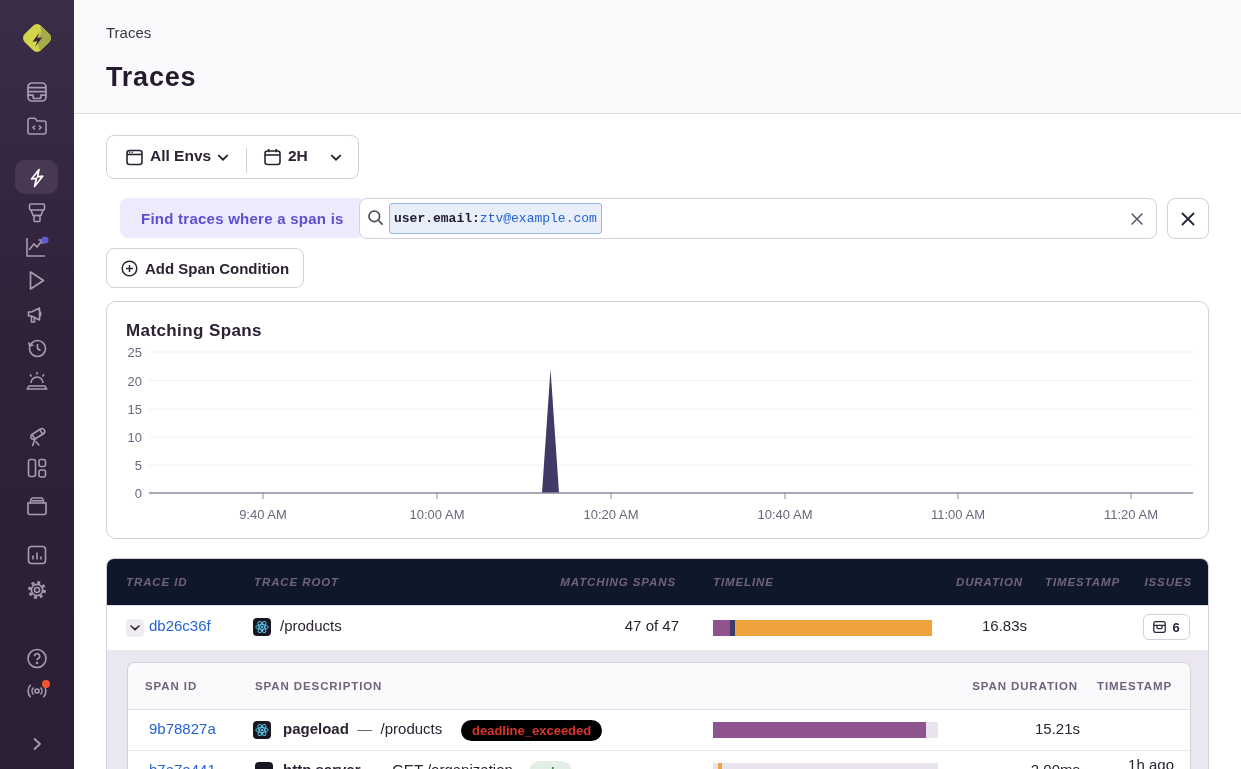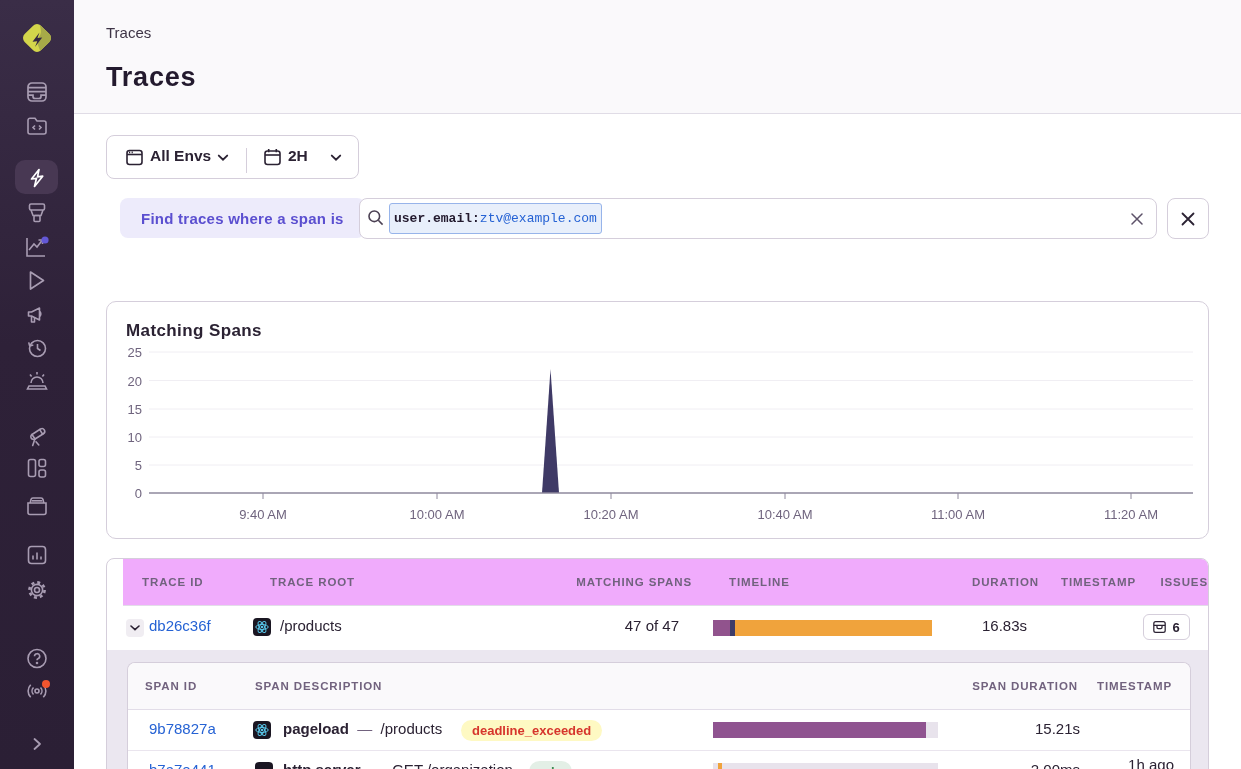--- a/index.html
+++ b/index.html
@@ -49,22 +49,22 @@
 
   
   #chart { position:absolute; left:32px; top:186px; width:1103px; height:238px;
     border:1px solid #d5cedb; border-radius:10px; background:#fff;}
   #ctitle { position:absolute; left:19px; top:19px; font-size:17px; font-weight:700; color:#2b2233; letter-spacing:0.4px;}
 
   
   #tbl { position:absolute; left:32px; top:443px; width:1103px; height:240px;
     border:1px solid #d5cedb; border-radius:8px 8px 0 0; background:#fff; overflow:hidden;}
   .th { position:absolute; font-size:11.5px; font-weight:700; color:#71627e; letter-spacing:0.9px;}
-  #thead { position:absolute; left:16px; top:0; width:100%; height:47px; background:#f0abfc;
-    border-bottom:1px solid #e2dde8;}
+  #thead { position:absolute; left:0; top:0; width:100%; height:47px; background:#0f172a;
+    border-bottom:1px solid #e2dde8;font-style:italic;}
   #row1 { position:absolute; left:0; top:47px; width:100%; height:44px; background:#fff;}
   .link { color:#2562d4; font-size:15px; }
   .cell { position:absolute; font-size:15px; color:#2b2233; }
   #nest { position:absolute; left:0; top:91px; width:100%; height:149px; background:#ebe7f0; }
   #itbl { position:absolute; left:20px; top:12px; width:1064px; height:137px;
     background:#fff; border:1px solid #d5cedb; border-bottom:none; border-radius:8px 8px 0 0; overflow:hidden;}
   #ithead { position:absolute; left:0; top:0; width:100%; height:47px; background:#faf9fb;
     border-bottom:1px solid #e2dde8;}
   .dotted { text-decoration:underline dotted; text-underline-offset:3px; text-decoration-color:#857d90;margin-top:36px; }
   .badge { display:inline-block; border-radius:20px; font-size:13px; line-height:14px; font-weight:700; }
@@ -210,20 +210,27 @@
     <svg id="clearx" width="12" height="12" viewBox="0 0 12 12" fill="none" stroke="#5d5269" stroke-width="1.5" stroke-linecap="round">
         <path d="M1 1 L11 11 M11 1 L1 11"></path>
       </svg>
   </div>
   <div id="bigx">
     <svg width="16" height="16" viewBox="0 0 16 16" fill="none" stroke="#2b2233" stroke-width="1.8" stroke-linecap="round">
         <path d="M2.5 2.5 L13.5 13.5 M13.5 2.5 L2.5 13.5"></path>
       </svg>
   </div>
 
+  <div id="addspan">
+    <svg width="17" height="17" viewBox="0 0 17 17" fill="none" stroke="#2b2233" stroke-width="1.5">
+      <circle cx="8.5" cy="8.5" r="7.3"></circle>
+        <path d="M8.5 5 v7 M5 8.5 h7"></path>
+    </svg>
+    Add Span Condition
+  </div>
 
   <div id="chart">
     <div id="ctitle">Matching Spans</div>
     <svg style="position:absolute;left:0;top:40px" width="1101" height="190" viewBox="0 0 1101 190">
 
       <g stroke="#f0eef3" stroke-width="1">
         <line x1="42" y1="10" x2="1086" y2="10"></line>
         <line x1="42" y1="38.5" x2="1086" y2="38.5"></line>
         <line x1="42" y1="67" x2="1086" y2="67"></line>
         <line x1="42" y1="95" x2="1086" y2="95"></line>
@@ -316,21 +323,21 @@
           <svg class="abs" style="left:125px; top:11px;" width="18" height="18" viewBox="0 0 18 18">
             <rect width="18" height="18" rx="4" fill="#1a1622"></rect>
             <g stroke="#58c5e8" stroke-width="1" fill="none">
               <ellipse cx="9" cy="9" rx="6.2" ry="2.5"></ellipse>
               <ellipse cx="9" cy="9" rx="6.2" ry="2.5" transform="rotate(60 9 9)"></ellipse>
               <ellipse cx="9" cy="9" rx="6.2" ry="2.5" transform="rotate(120 9 9)"></ellipse>
             </g>
             <circle cx="9" cy="9" r="1.3" fill="#58c5e8"></circle>
           </svg>
           <div class="cell" style="left:155px; top:10px;"><b>pageload</b><span style="color:#71627e;"> &nbsp;—&nbsp; </span>/products</div>
-          <div class="badge abs" style="left:333px; top:10px; padding:3.5px 11px; background:#fef9c3; color:#d6352c;">deadline_exceeded</div>
+          <div class="badge abs" style="left:333px; top:10px; padding:3.5px 11px; background:#000000; color:#d6352c;">deadline_exceeded</div>
           <div class="abs" style="left:585px; top:12px; width:225px; height:16px; background:#e8e3ec;">
             <div style="position:absolute;left:0;top:0;width:213px;height:16px;background:#8f5390;"></div>
           </div>
           <div class="cell" style="right:110px; top:10px;">15.21s</div>
           <div class="cell dotted" style="right:16px; top:10px;">1h ago</div>
         </div>
         <div class="abs" style="left:0; top:88px; width:100%; height:49px;">
           <a class="link abs" style="left:21px; top:10px;">b7a7e441</a>
           <svg class="abs" style="left:127px; top:11px;" width="18" height="18" viewBox="0 0 18 18">
             <rect width="18" height="18" rx="4" fill="#1a1622"></rect>

